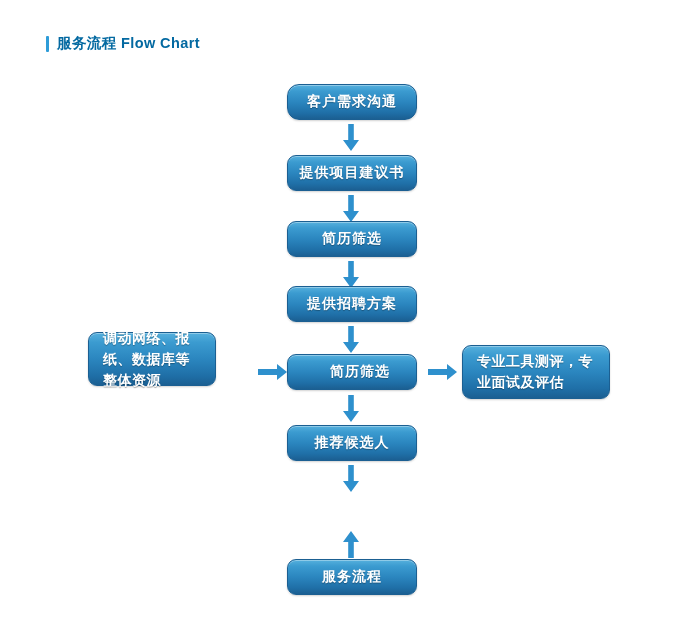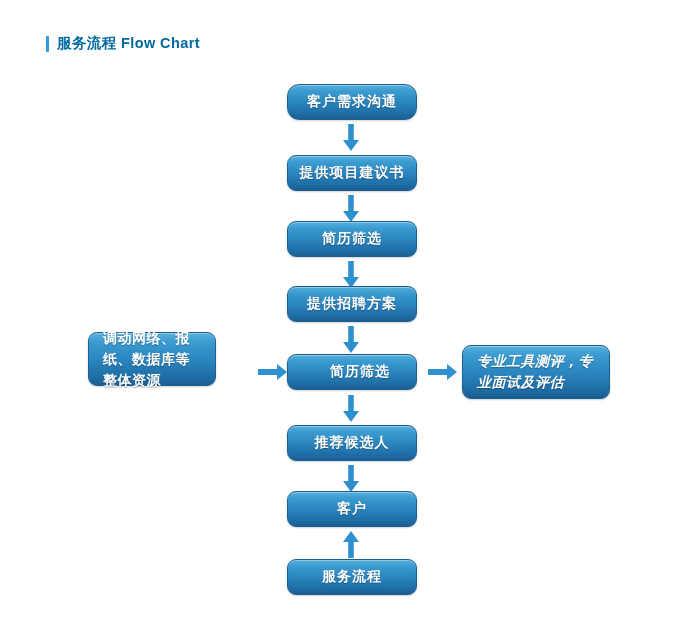--- a/index.html
+++ b/index.html
@@ -130,33 +130,32 @@
   <svg class="arrow" style="left:258px; top:362px;" width="30" height="20" viewBox="0 0 30 20">
     <path d="M0 7 H19 V2 L29 10 L19 18 V13 H0 Z" fill="#2e90cd"></path>
   </svg>
 
   <div class="node col-node" style="top:354px;padding-left:16px;">简历筛选</div>
 
   <svg class="arrow" style="left:428px; top:362px;" width="30" height="20" viewBox="0 0 30 20">
     <path d="M0 7 H19 V2 L29 10 L19 18 V13 H0 Z" fill="#2e90cd"></path>
   </svg>
 
-  <div class="node wide" style="left:462px; top:345px; width:148px; height:54px;font-style:italic;">专业工具测评，专业面试及评估</div>
+  <div class="node wide" style="left:462px; top:345px; width:148px; height:54px;">专业工具测评，专业面试及评估</div>
 
   <svg class="arrow" style="left:341px; top:395px;" width="20" height="28" viewBox="0 0 20 28">
     <path d="M7.2 0 H12.8 V16 H18 L10 27 L2 16 H7.2 Z" fill="#2e90cd"></path>
   </svg>
 
   <div class="node col-node" style="top:425px;">推荐候选人</div>
 
   <svg class="arrow" style="left:341px; top:465px;" width="20" height="28" viewBox="0 0 20 28">
     <path d="M7.2 0 H12.8 V16 H18 L10 27 L2 16 H7.2 Z" fill="#2e90cd"></path>
   </svg>
 
-  <div class="node col-node" style="top:491px;">客户</div>
 
   <svg class="arrow" style="left:341px; top:531px;" width="20" height="28" viewBox="0 0 20 28">
     <path d="M10 0 L18 11 H12.8 V27 H7.2 V11 H2 Z" fill="#2e90cd"></path>
   </svg>
 
   <div class="node col-node" style="top:559px;">服务流程</div>
 
 </div>
 
 </body></html>

